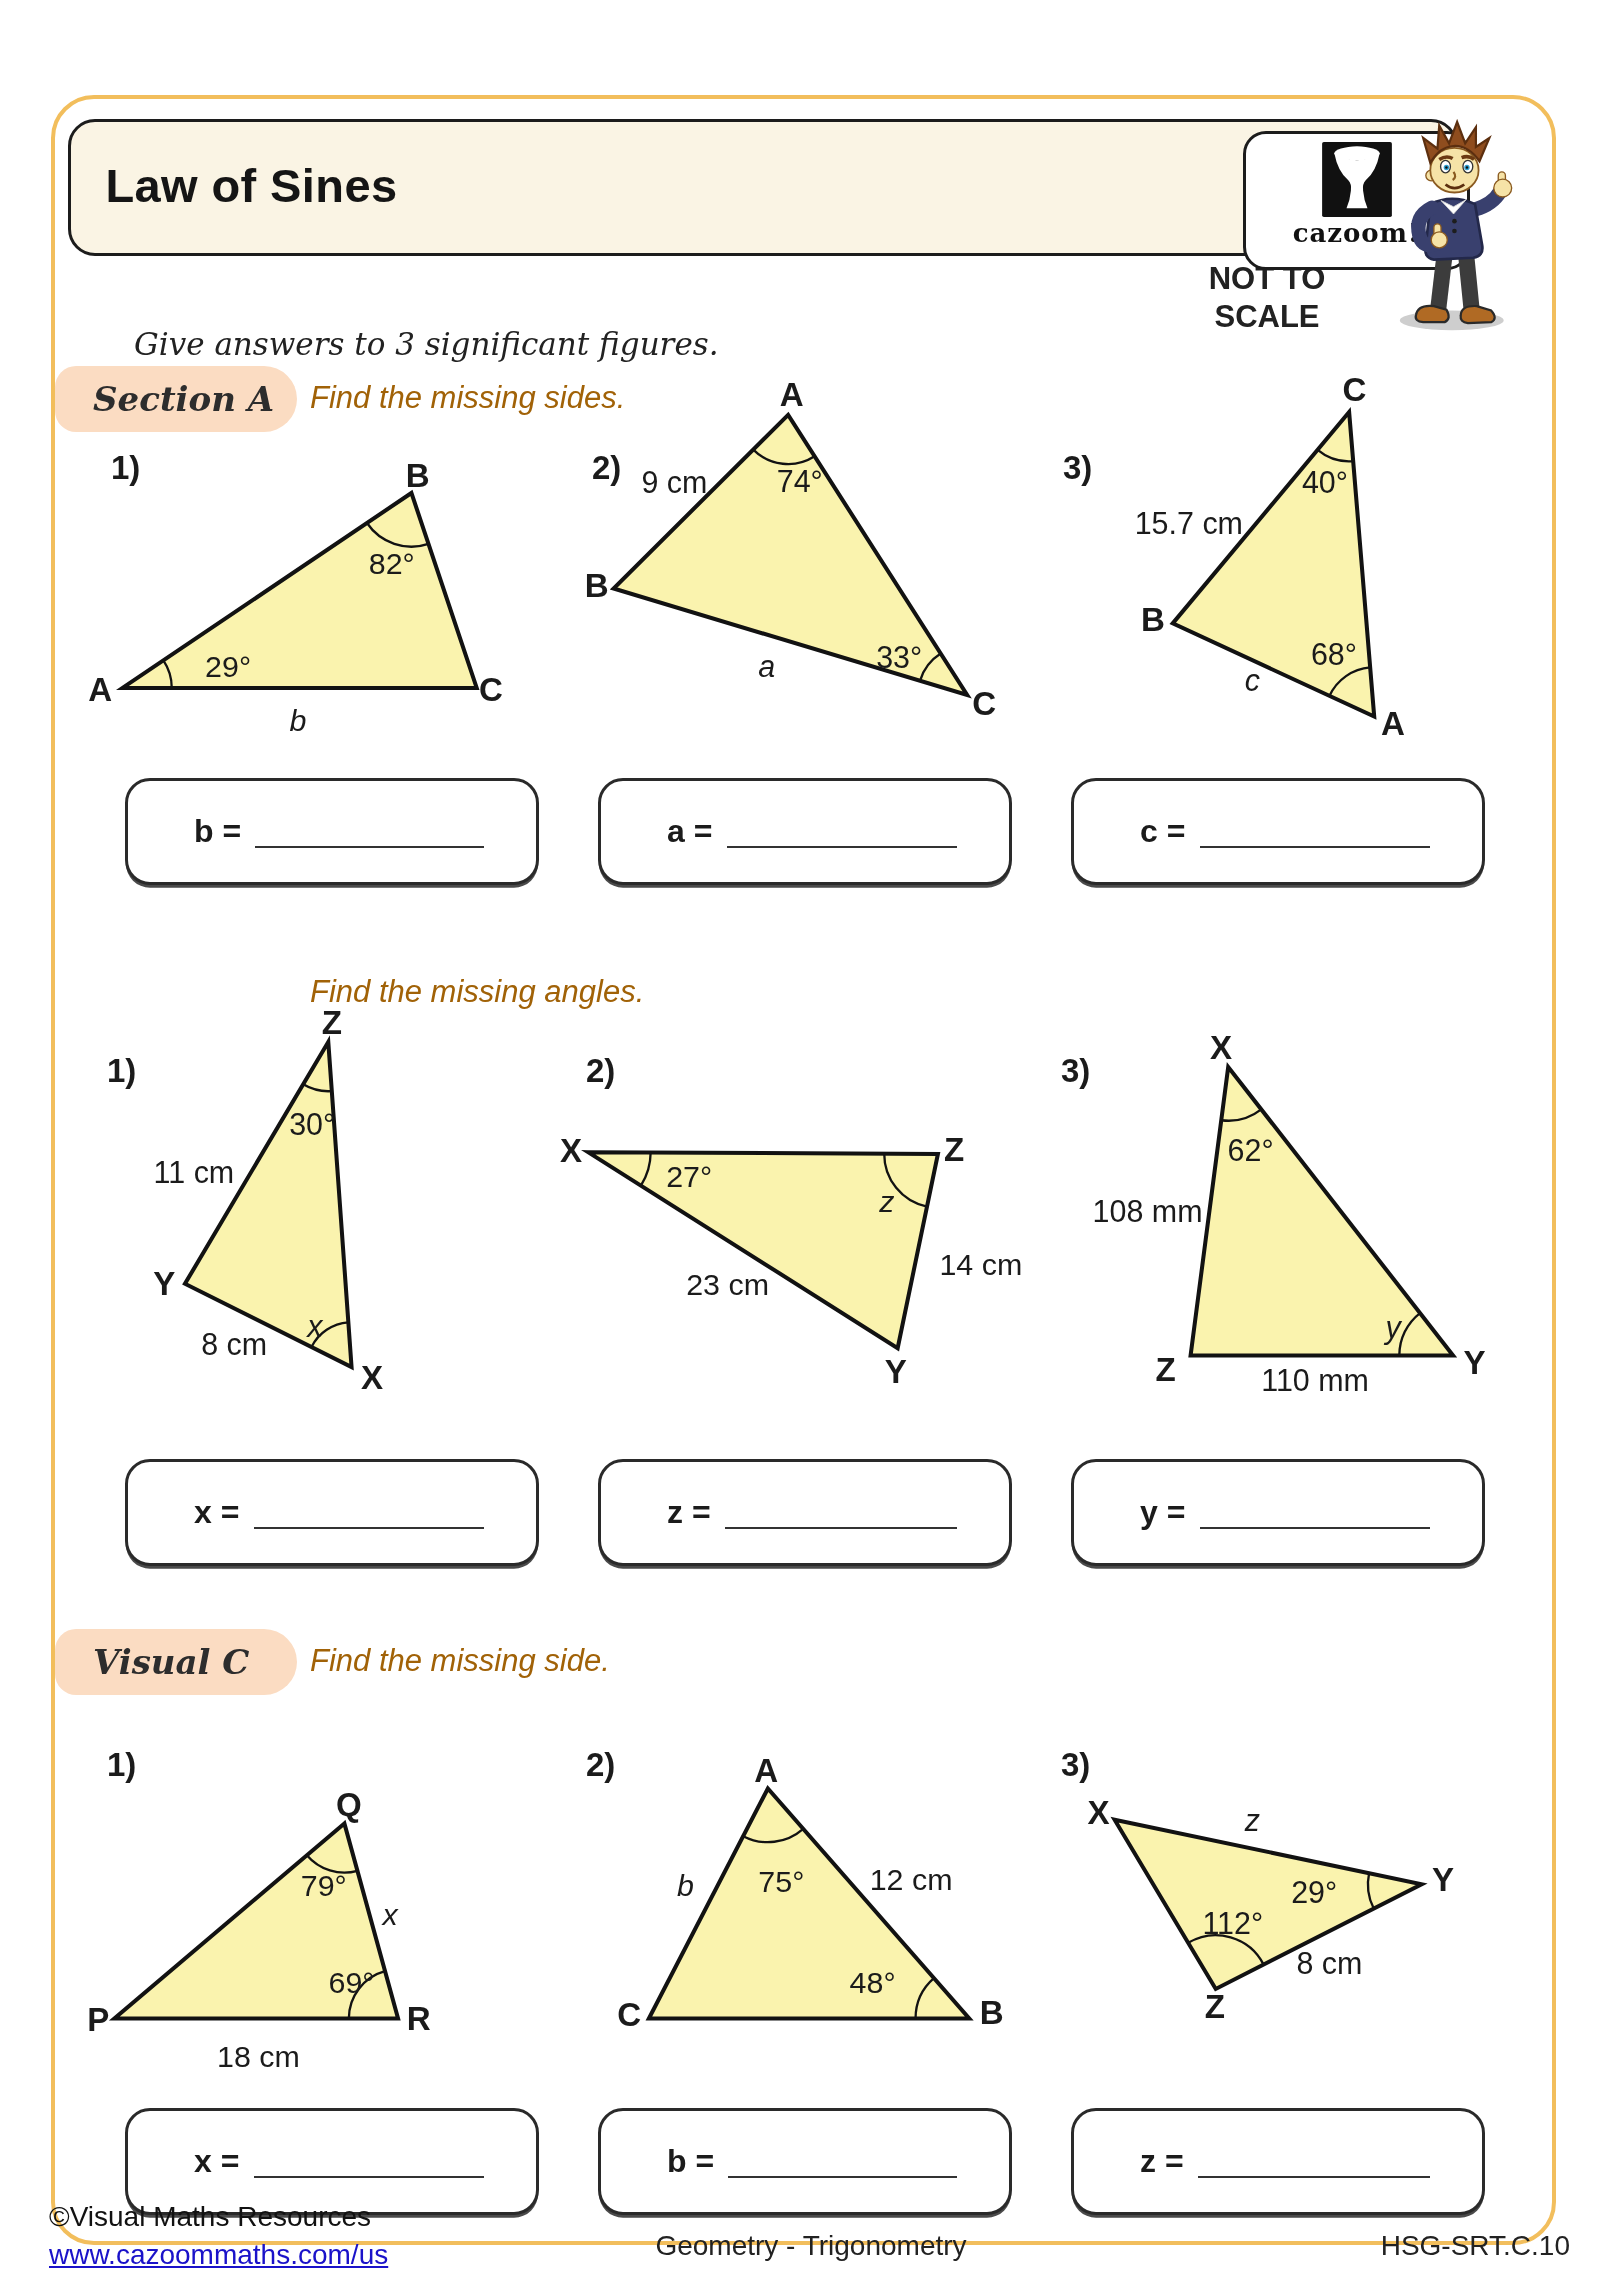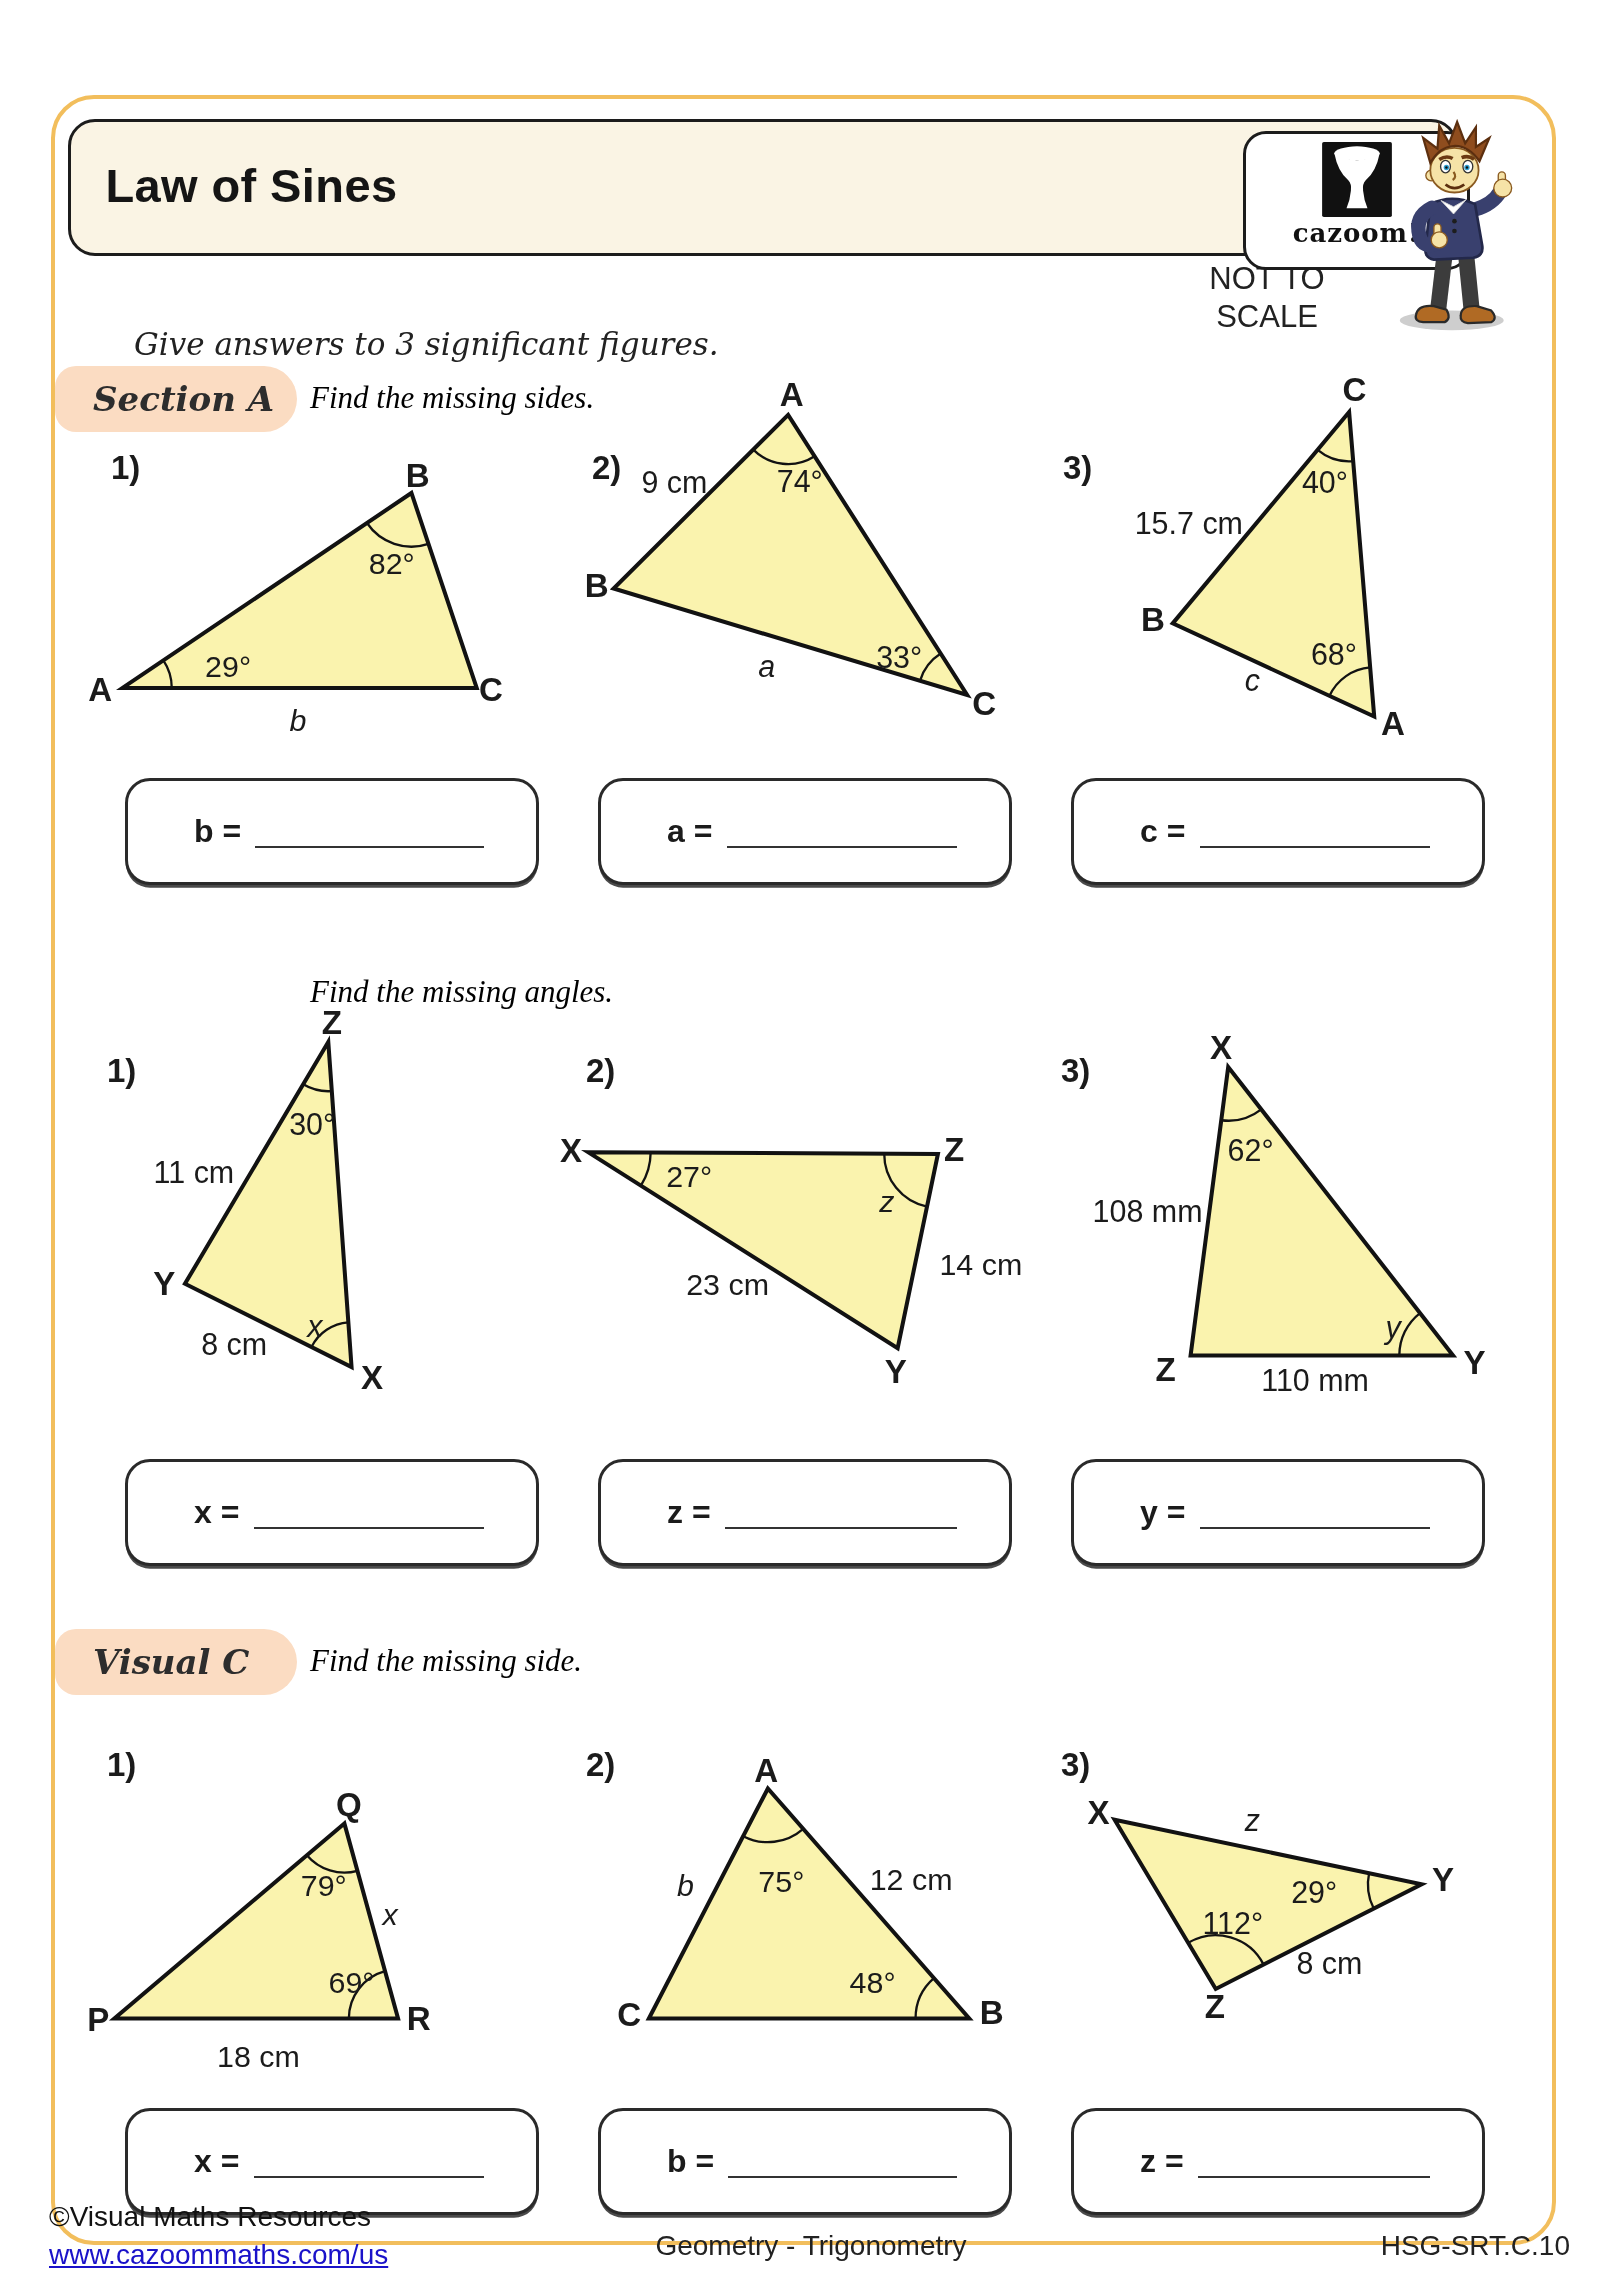--- a/index.html
+++ b/index.html
@@ -23,37 +23,37 @@
     position:absolute; left:1188px; top:32px; width:221px; height:133px;
     background:#ffffff; border:3.6px solid #1c1c1c; border-radius:23px; z-index:2;
     display:flex; flex-direction:column; align-items:center;
   }
   .logotext {
     font-family:"DejaVu Serif", serif; font-weight:bold; font-size:26px;
     margin-top:0.9px; letter-spacing:0.9px; color:#111;
   }
   .nts {
     position:absolute; left:1100px; top:161px; width:224px; text-align:center;
-    font-weight:normal; font-size:31px; line-height:38px; color:#222; z-index:1;
+    font-weight:bold; font-size:31px; line-height:38px; color:#222; z-index:1;
   }
   .mascot { position:absolute; left:1334px; top:5.4px; width:130px; height:228px; z-index:3; }
   .instruction {
     position:absolute; left:79px; top:227px; font-family:"DejaVu Serif", serif;
     font-style:italic; font-size:31px; color:#222;
   }
   .tag {
     position:absolute; left:0; width:242px; height:66px; background:#FBDCC2;
     border-radius:25px 39px 39px 25px; display:flex; align-items:center;
     padding-left:38px; box-sizing:border-box;
     font-family:"DejaVu Serif", serif; font-weight:bold; font-style:italic;
     font-size:34px; color:#2d2d2d;
   }
   .sec-instr {
-    position:absolute; left:255px; font-family:Liberation Serif, serif;
-    font-style:italic; font-size:31px; color:#000000;
+    position:absolute; left:255px; font-family:Liberation Sans, sans-serif;
+    font-style:italic; font-size:31px; color:#a16207;
   }
   .num { position:absolute; font-weight:bold; font-size:33px; color:#1b1b1b; }
   .tri { position:absolute; overflow:visible; }
   .tshape { fill:#FAF3AE; stroke:#121212; stroke-width:4.5; stroke-linejoin:miter; }
   .arc { fill:none; stroke:#121212; stroke-width:2.6; }
   .tri text { font-family:"Liberation Sans", sans-serif; text-anchor:middle; fill:#1b1b1b; }
   .vtx { font-size:37px; font-weight:bold; }
   .lbl { font-size:34px; }
   .var { font-size:34px; font-style:italic; }
   .ansbox {

